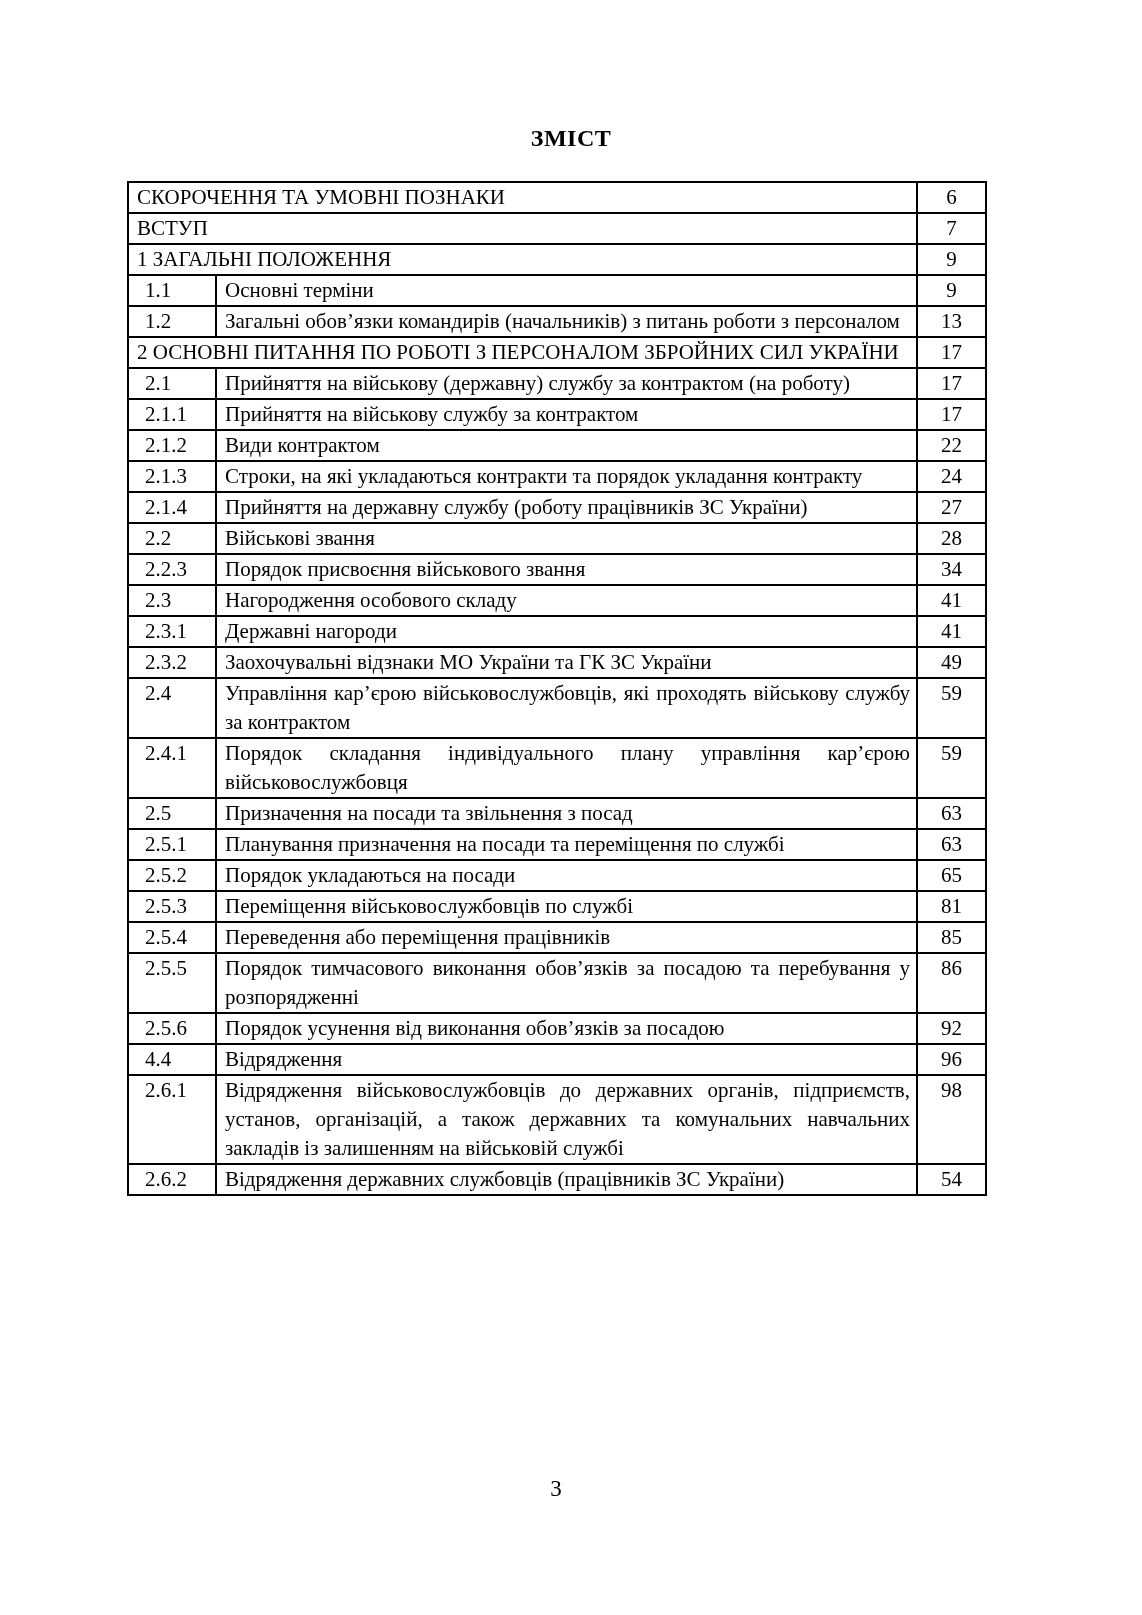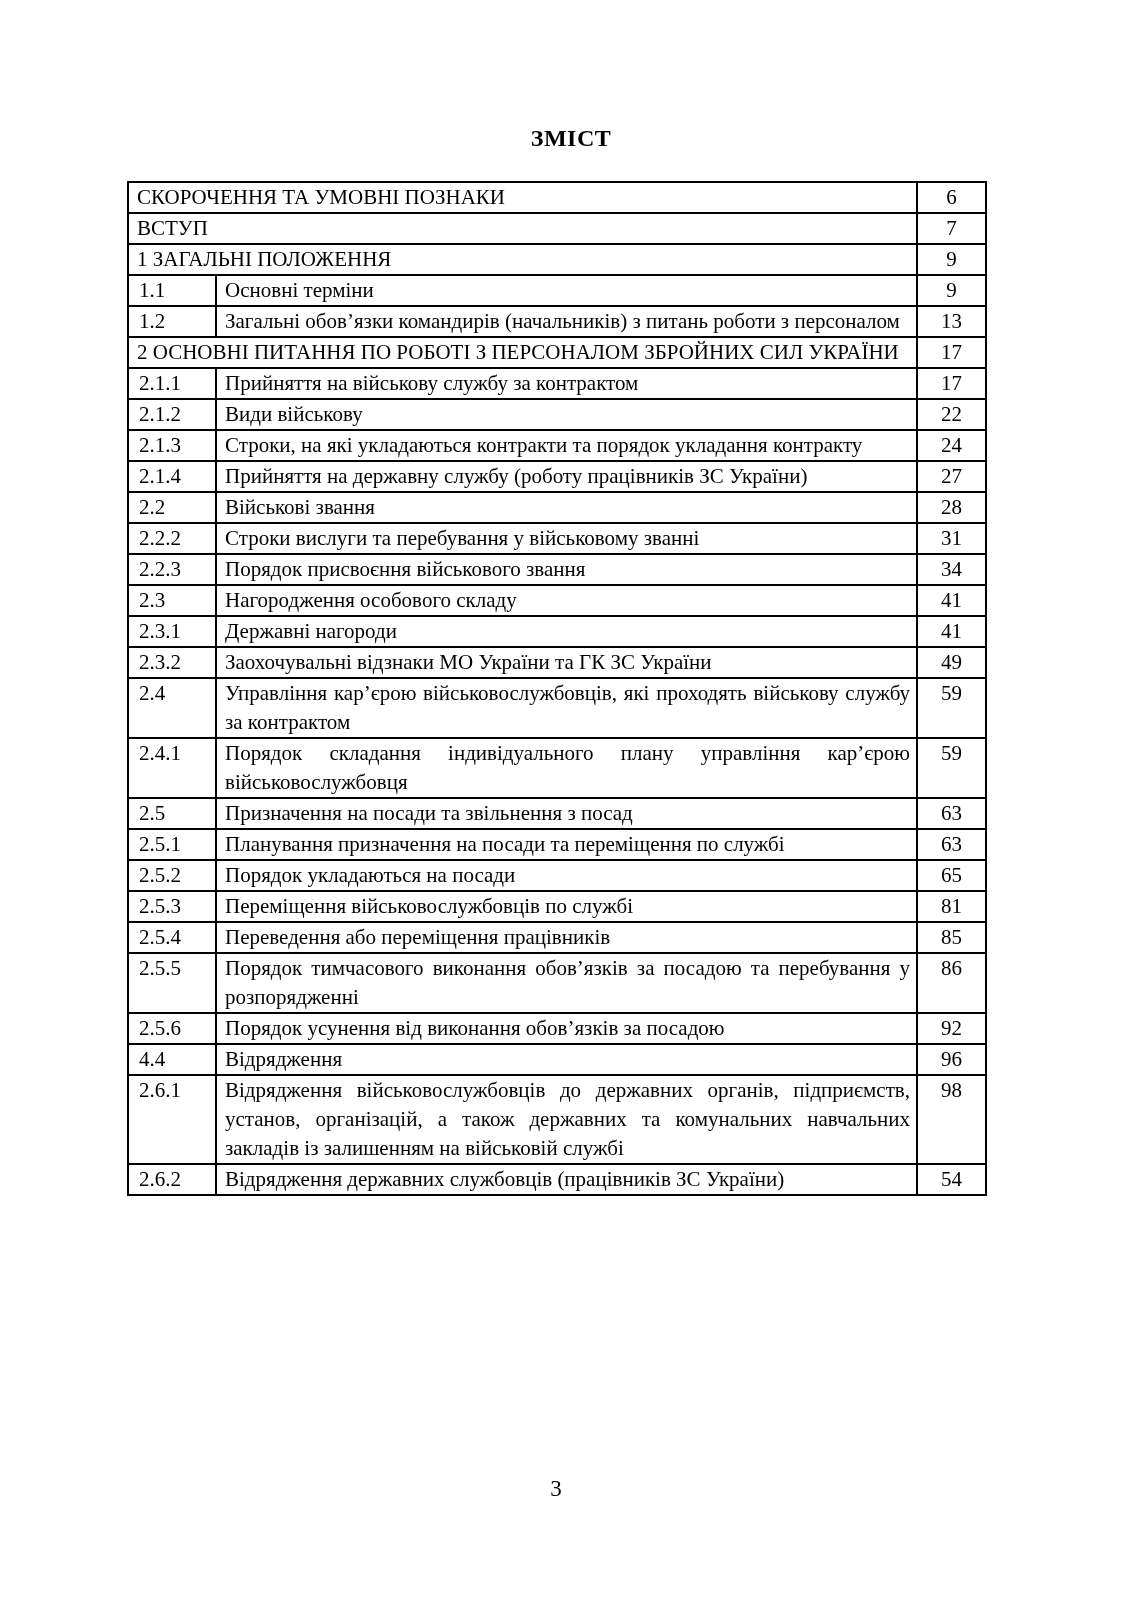--- a/index.html
+++ b/index.html
@@ -42,21 +42,21 @@
   .toc-table col.col-page  { width: 69px; }
   .toc-table td {
     border: 2px solid #000000;
     font-size: 21px;
     line-height: 29px;
     vertical-align: top;
     padding: 0 6px 0 8px;
   }
   td.cell-num {
     text-align: left;
-    padding-left: 10px;
+    padding-left: 16px;
   }
   td.cell-title {
     text-align: justify;
     text-justify: inter-word;
     border-radius: 15px;
   }
   td.cell-title.cell-span {
     text-align: justify;
   }
   td.cell-page {
@@ -106,50 +106,50 @@
         <tr>
           <td class="cell-num">1.2</td>
           <td class="cell-title">Загальні обов’язки командирів (начальників) з питань роботи з персоналом</td>
           <td class="cell-page">13</td>
         </tr>
         <tr>
           <td colspan="2" class="cell-title cell-span">2 ОСНОВНІ ПИТАННЯ ПО РОБОТІ З ПЕРСОНАЛОМ ЗБРОЙНИХ СИЛ УКРАЇНИ</td>
           <td class="cell-page">17</td>
         </tr>
         <tr>
+          <td class="cell-num">2.1</td>
+          <td class="cell-title">Прийняття на військову (державну) службу за контрактом (на роботу)</td>
+          <td class="cell-page">17</td>
+        </tr>
+        <tr>
           <td class="cell-num">2.1.1</td>
           <td class="cell-title">Прийняття на військову службу за контрактом</td>
           <td class="cell-page">17</td>
         </tr>
         <tr>
           <td class="cell-num">2.1.2</td>
-          <td class="cell-title">Види військову</td>
+          <td class="cell-title">Види контрактом</td>
           <td class="cell-page">22</td>
         </tr>
         <tr>
           <td class="cell-num">2.1.3</td>
           <td class="cell-title">Строки, на які укладаються контракти та порядок укладання контракту</td>
           <td class="cell-page">24</td>
         </tr>
         <tr>
           <td class="cell-num">2.1.4</td>
           <td class="cell-title">Прийняття на державну службу (роботу працівників ЗС України)</td>
           <td class="cell-page">27</td>
         </tr>
         <tr>
           <td class="cell-num">2.2</td>
           <td class="cell-title">Військові звання</td>
           <td class="cell-page">28</td>
         </tr>
         <tr>
-          <td class="cell-num">2.2.2</td>
-          <td class="cell-title">Строки вислуги та перебування у військовому званні</td>
-          <td class="cell-page">31</td>
-        </tr>
-        <tr>
           <td class="cell-num">2.2.3</td>
           <td class="cell-title">Порядок присвоєння військового звання</td>
           <td class="cell-page">34</td>
         </tr>
         <tr>
           <td class="cell-num">2.3</td>
           <td class="cell-title">Нагородження особового складу</td>
           <td class="cell-page">41</td>
         </tr>
         <tr>

